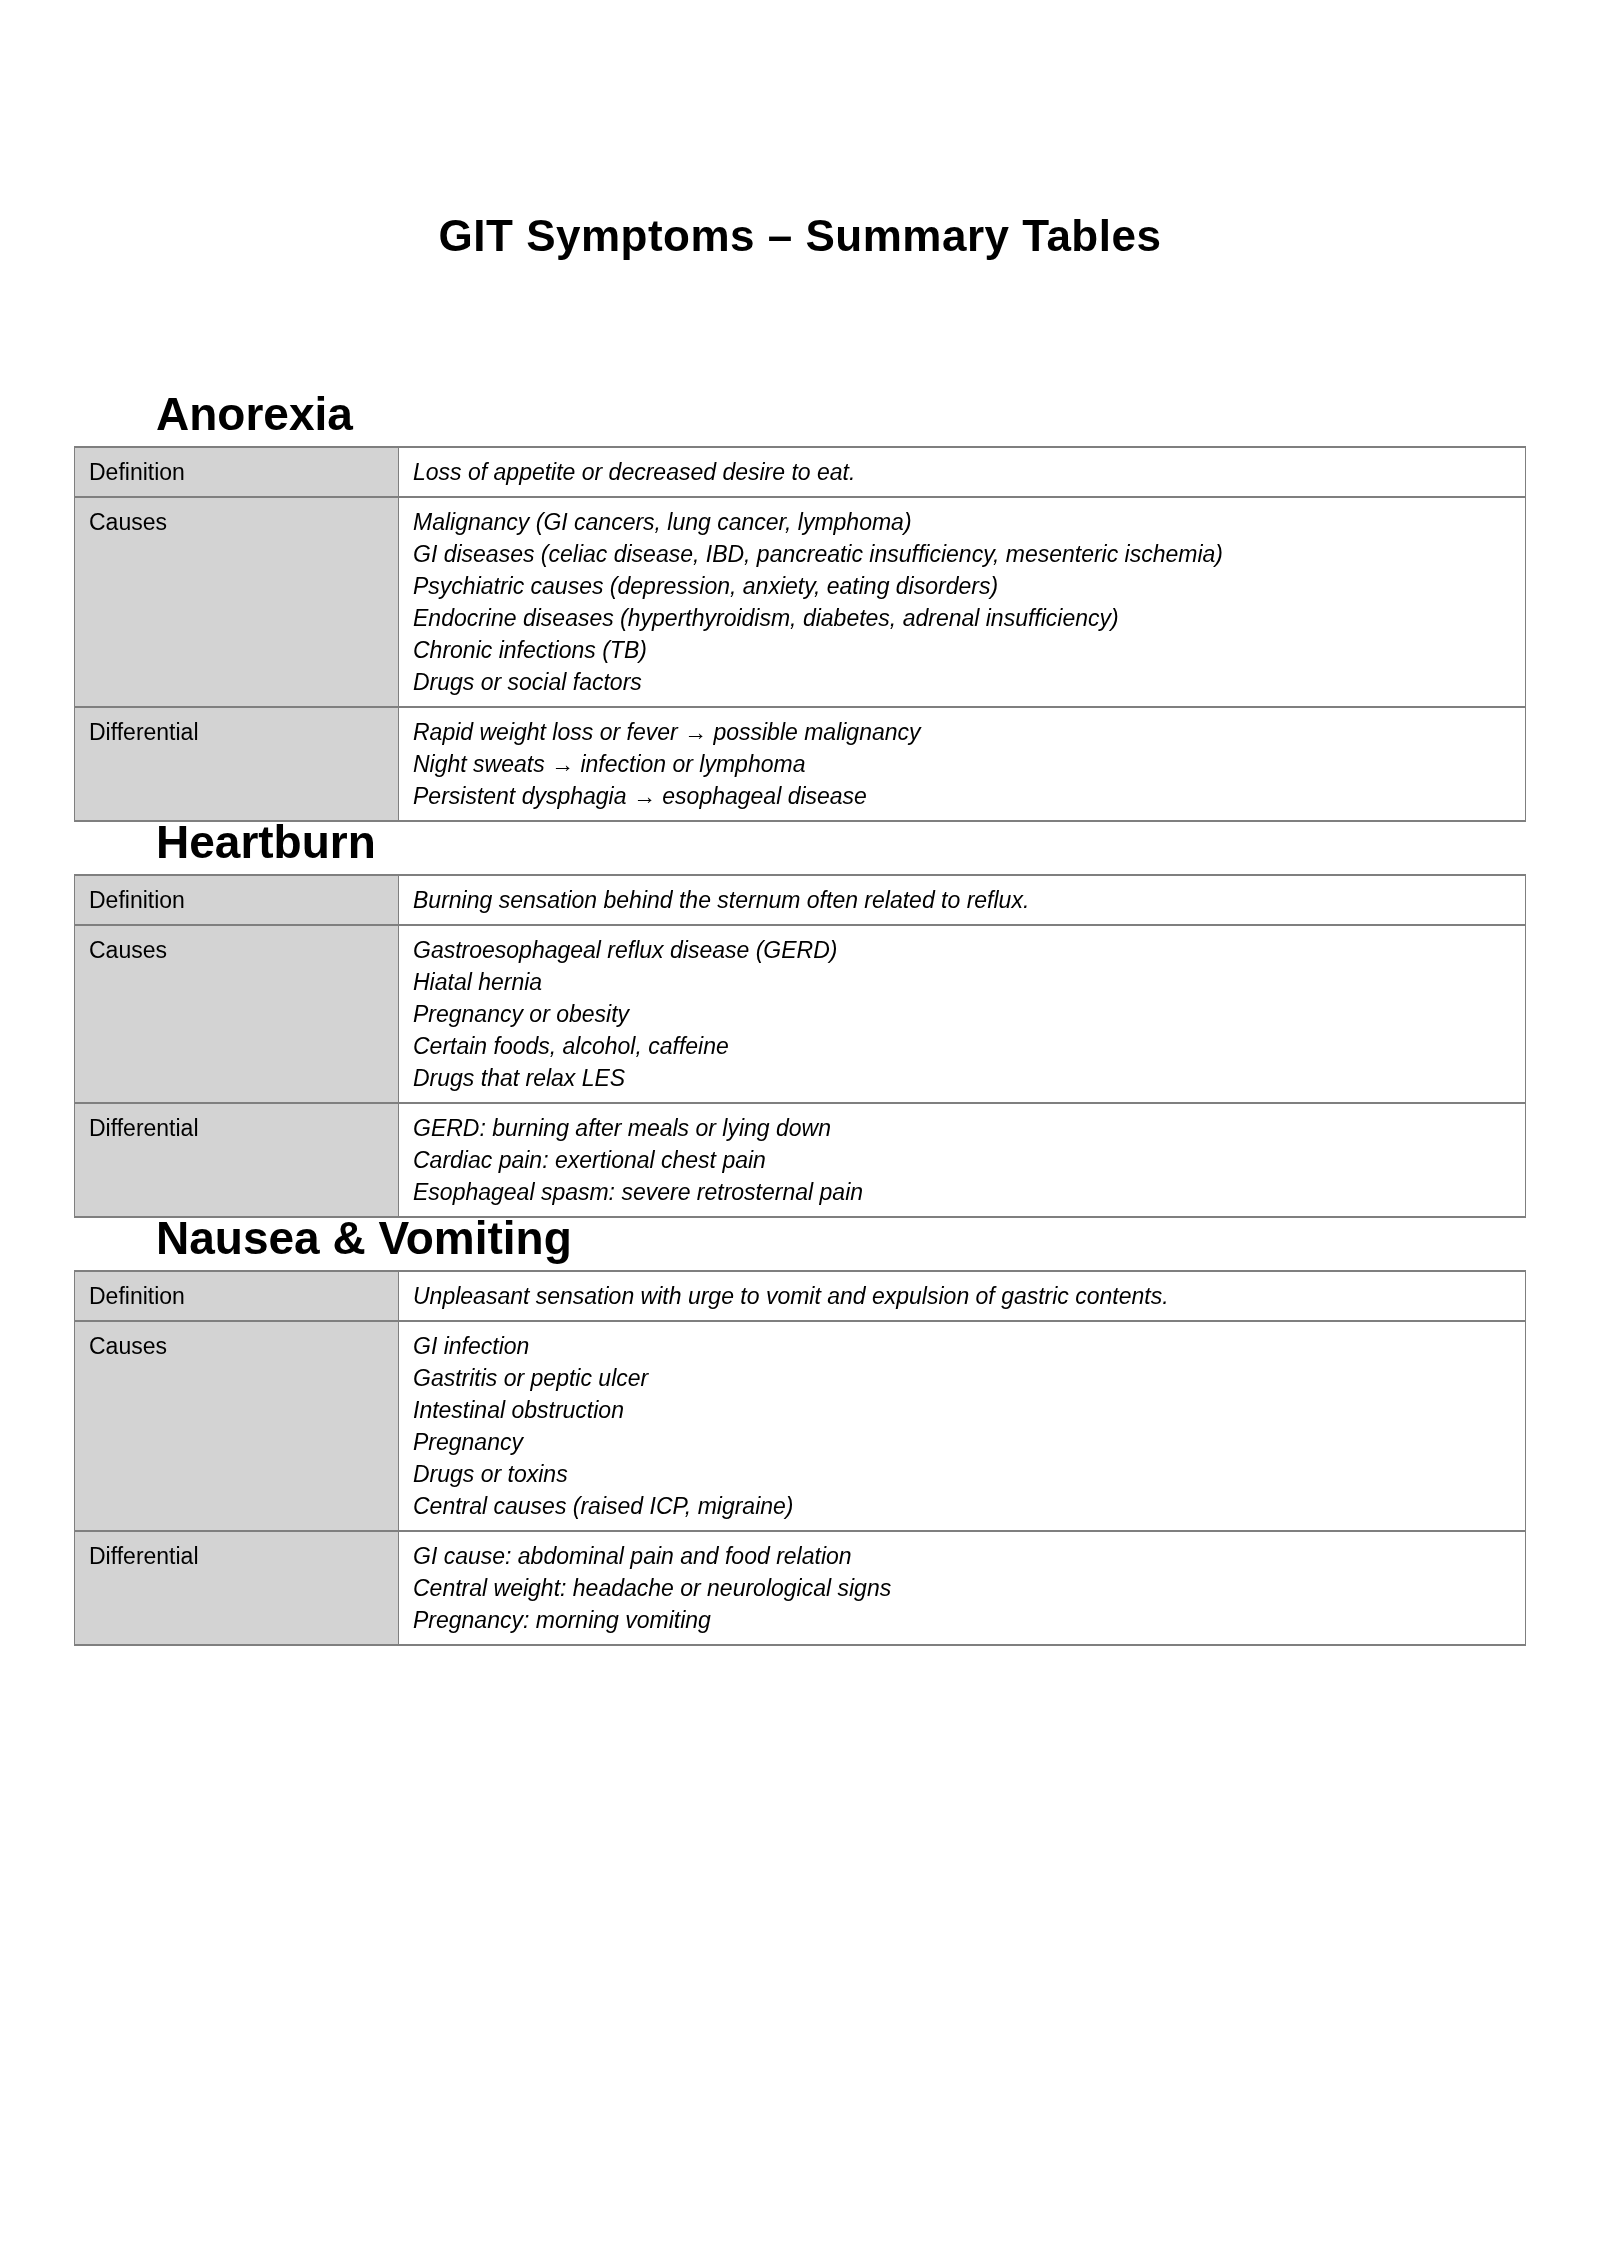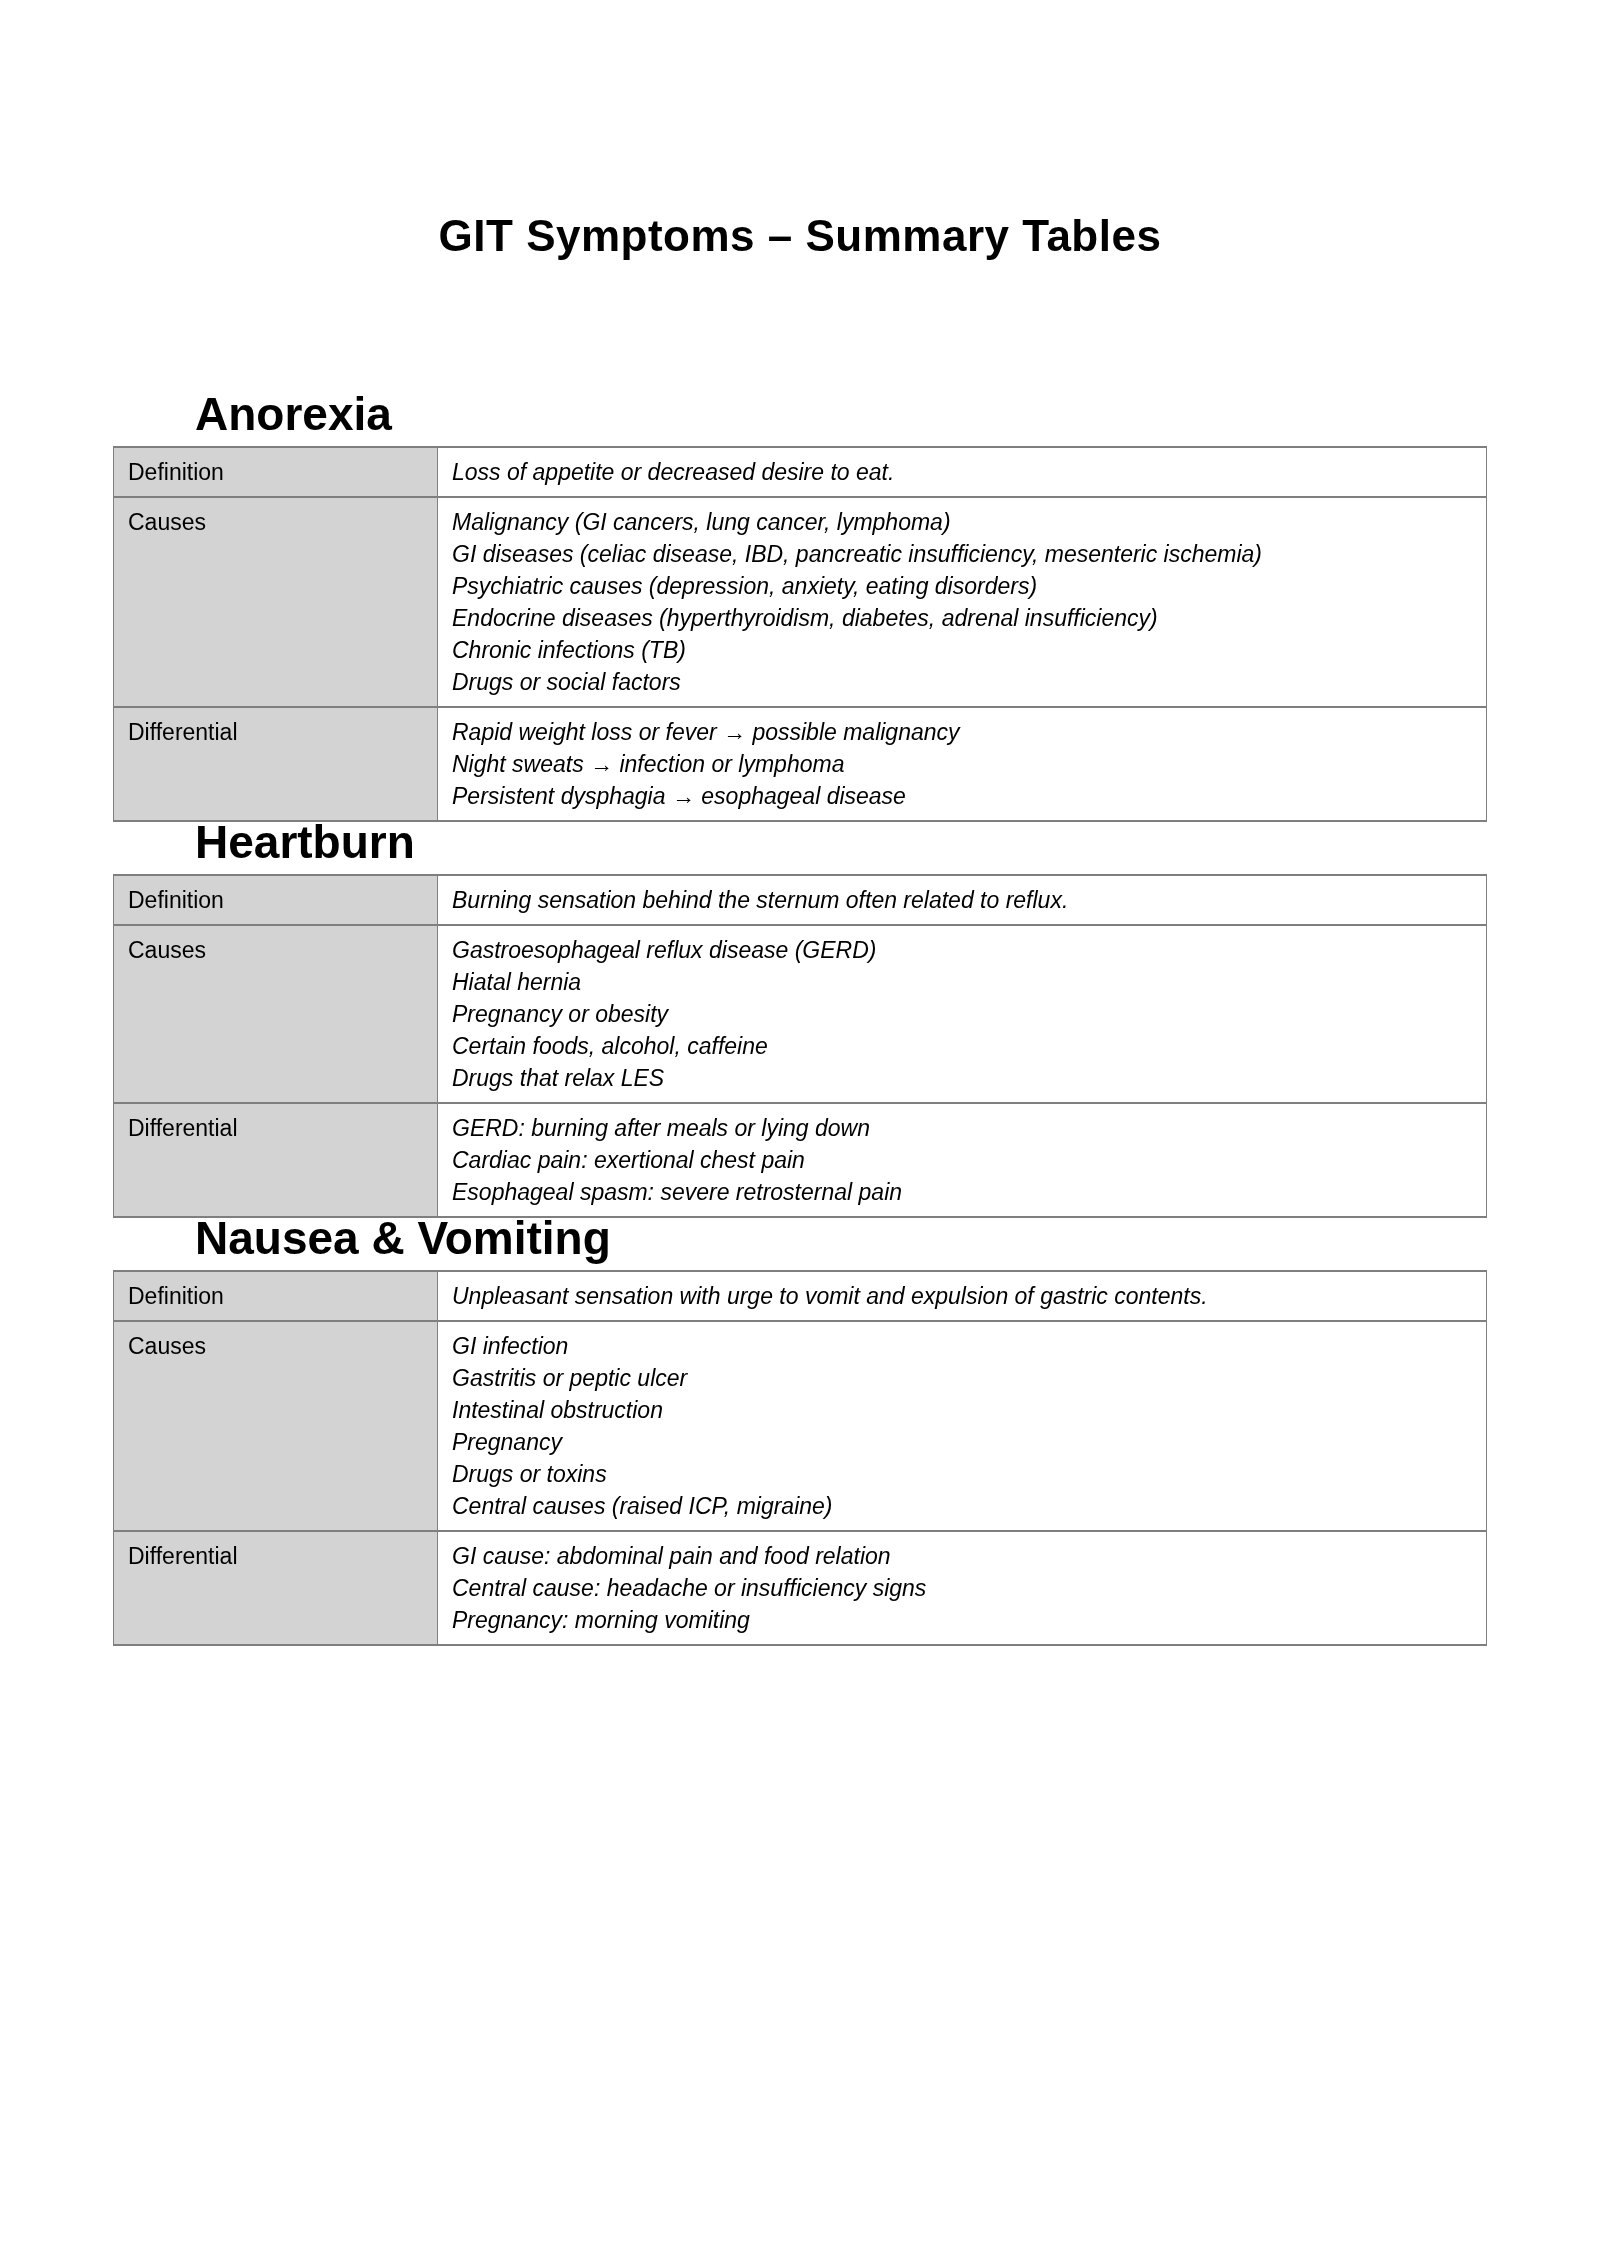--- a/index.html
+++ b/index.html
@@ -16,21 +16,21 @@
   body {
     width: 1600px;
     height: 2263px;
     background: var(--page-bg);
     color: var(--text-color);
     font-family: "Liberation Sans", sans-serif;
   }
   .page {
     width: 1600px;
     height: 2087px;
-    padding: 0 113px;
+    padding: 0 74px;
     overflow: hidden;
   }
   .doc-title {
     margin: 0;
     padding-top: 210px;
     text-align: center;
     font-size: 44px;
     line-height: 52px;
     font-weight: bold;
     letter-spacing: 0.5px;
@@ -154,21 +154,21 @@
             <div class="line">Intestinal obstruction</div>
             <div class="line">Pregnancy</div>
             <div class="line">Drugs or toxins</div>
             <div class="line">Central causes (raised ICP, migraine)</div>
           </td>
         </tr>
         <tr>
           <td class="label-cell">Differential</td>
           <td class="value-cell">
             <div class="line">GI cause: abdominal pain and food relation</div>
-            <div class="line">Central cause: headache or insufficiency signs</div>
+            <div class="line">Central weight: headache or neurological signs</div>
             <div class="line">Pregnancy: morning vomiting</div>
           </td>
         </tr>
       </tbody>
     </table>
   </section>
 
 
 </main>
 

